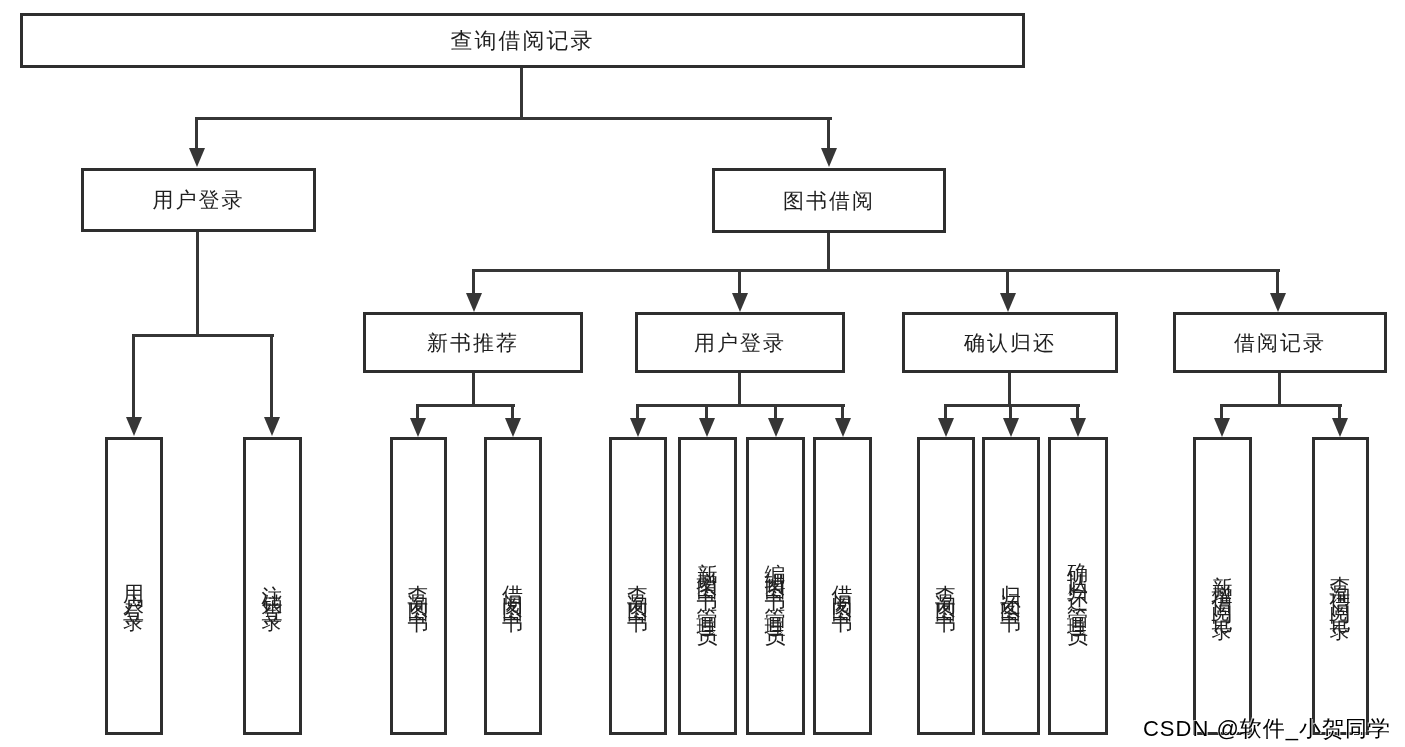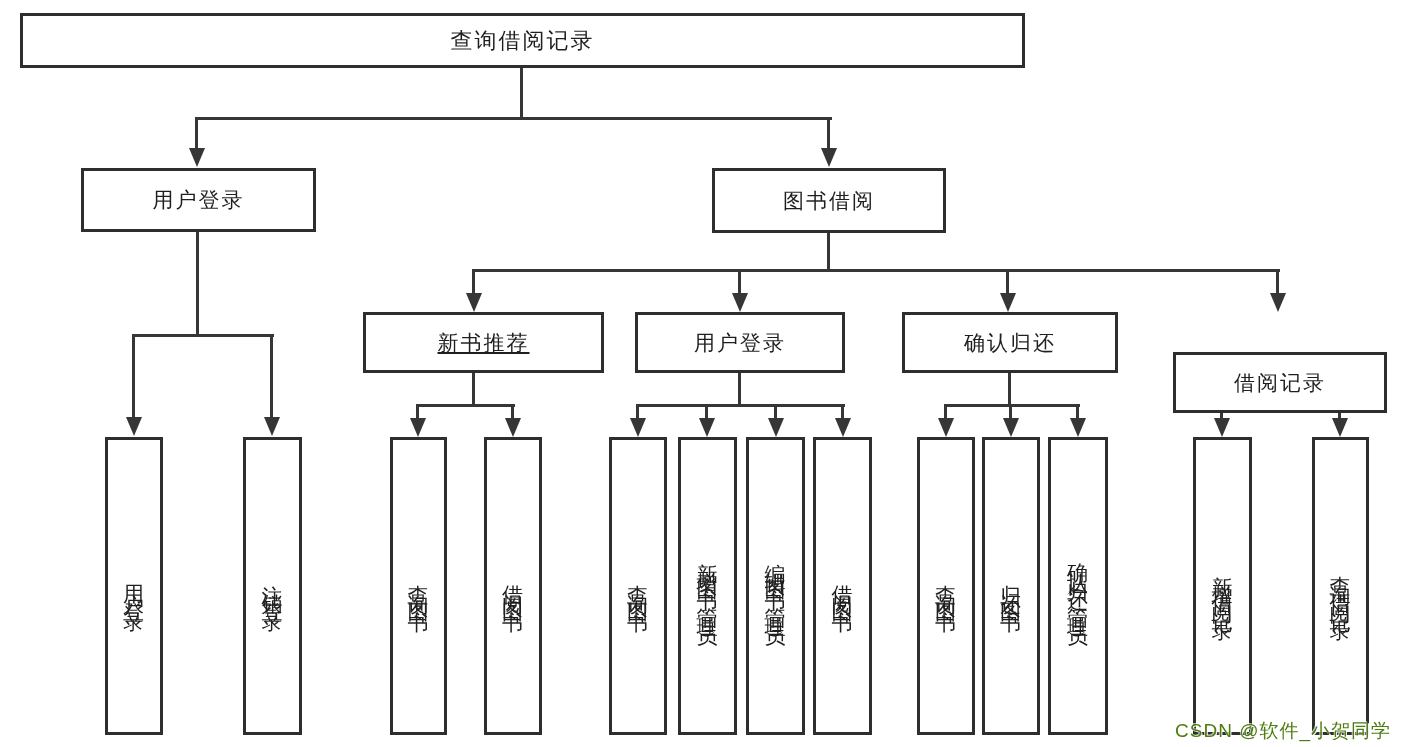--- a/index.html
+++ b/index.html
@@ -19,21 +19,21 @@
   .vline,.hline{position:absolute;background:#363636;z-index:1;}
   .vline{width:3px;}
   .hline{height:3px;}
   .tri{
     position:absolute;width:0;height:0;z-index:1;
     border-left:8px solid transparent;border-right:8px solid transparent;
     border-top:19px solid #363636;
   }
   .watermark{
     position:absolute;right:14px;bottom:3px;z-index:3;
-    font-size:19px;color:#4d7c0f;letter-spacing:1px;
+    font-size:22px;color:#000000;letter-spacing:1px;
     text-shadow:1px 1px 0 rgba(255,255,255,.95),-1px -1px 0 rgba(255,255,255,.7);
   }
 </style>
 </head>
 <body>
 
 <div class="canvas">
 
   <div class="vline" style="left:520px;top:68px;height:51px;"></div>
   <div class="hline" style="left:196px;top:117px;width:636px;"></div>
@@ -98,30 +98,30 @@
     <span>查询借阅记录</span>
   </div>
 
   <div class="box" style="left:81px;top:168px;width:235px;height:64px;">
     <span>用户登录</span>
   </div>
   <div class="box" style="left:712px;top:168px;width:234px;height:65px;">
     <span>图书借阅</span>
   </div>
 
-  <div class="box" style="left:363px;top:312px;width:241px;height:61px;text-decoration:underline;">
+  <div class="box" style="left:363px;top:312px;width:220px;height:61px;">
     <span>新书推荐</span>
   </div>
   <div class="box" style="left:635px;top:312px;width:210px;height:61px;">
     <span>用户登录</span>
   </div>
   <div class="box" style="left:902px;top:312px;width:216px;height:61px;">
     <span>确认归还</span>
   </div>
-  <div class="box" style="left:1173px;top:312px;width:214px;height:61px;margin-top:40px;">
+  <div class="box" style="left:1173px;top:312px;width:214px;height:61px;">
     <span>借阅记录</span>
   </div>
 
   <div class="box leaf" style="left:105px;top:437px;width:58px;height:298px;">
     <span class="vtext">用户登录</span>
   </div>
   <div class="box leaf" style="left:243px;top:437px;width:59px;height:298px;">
     <span class="vtext">注销登录</span>
   </div>
 

